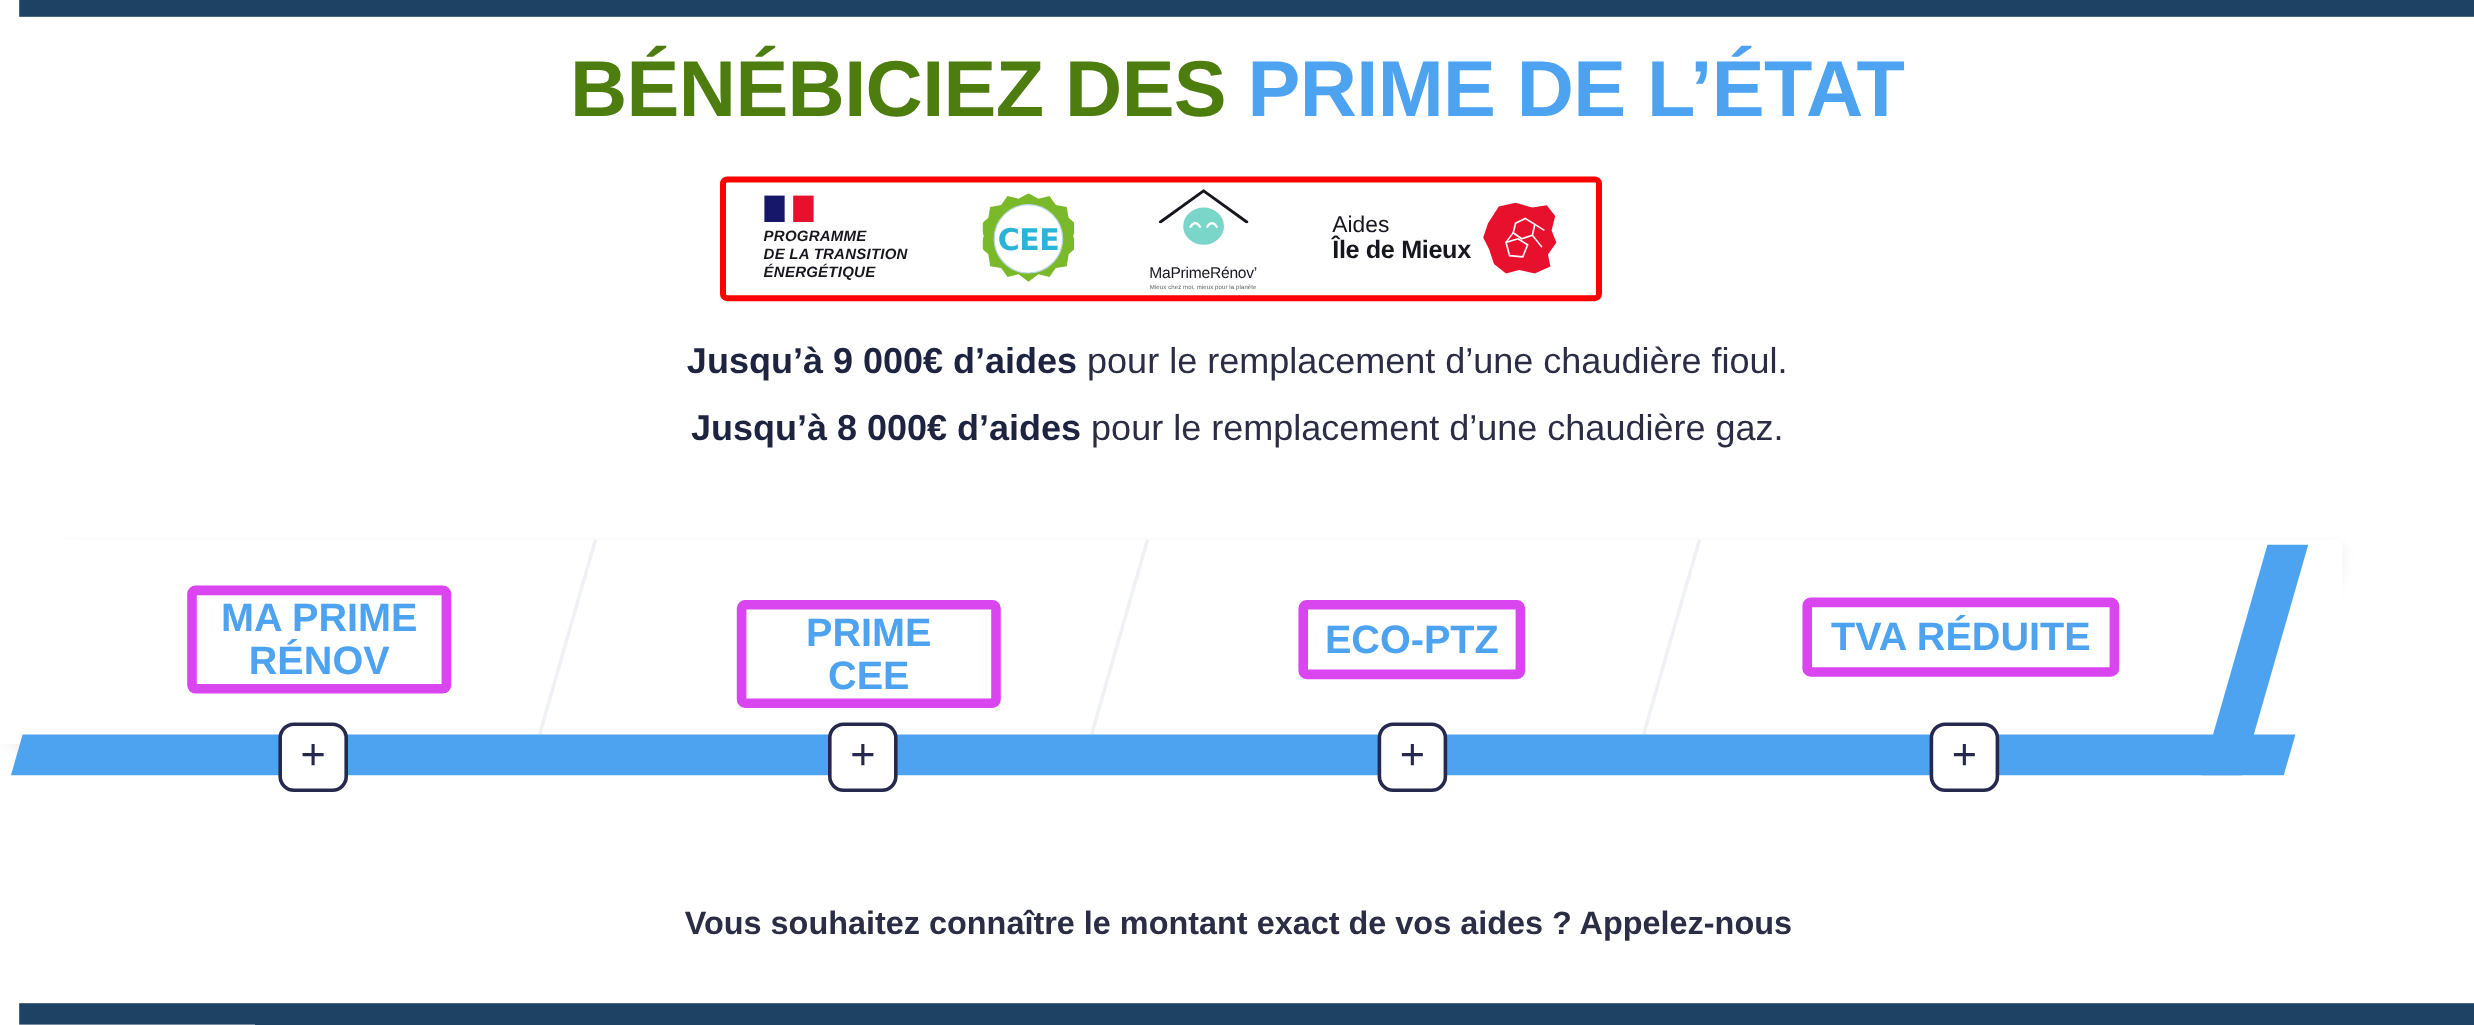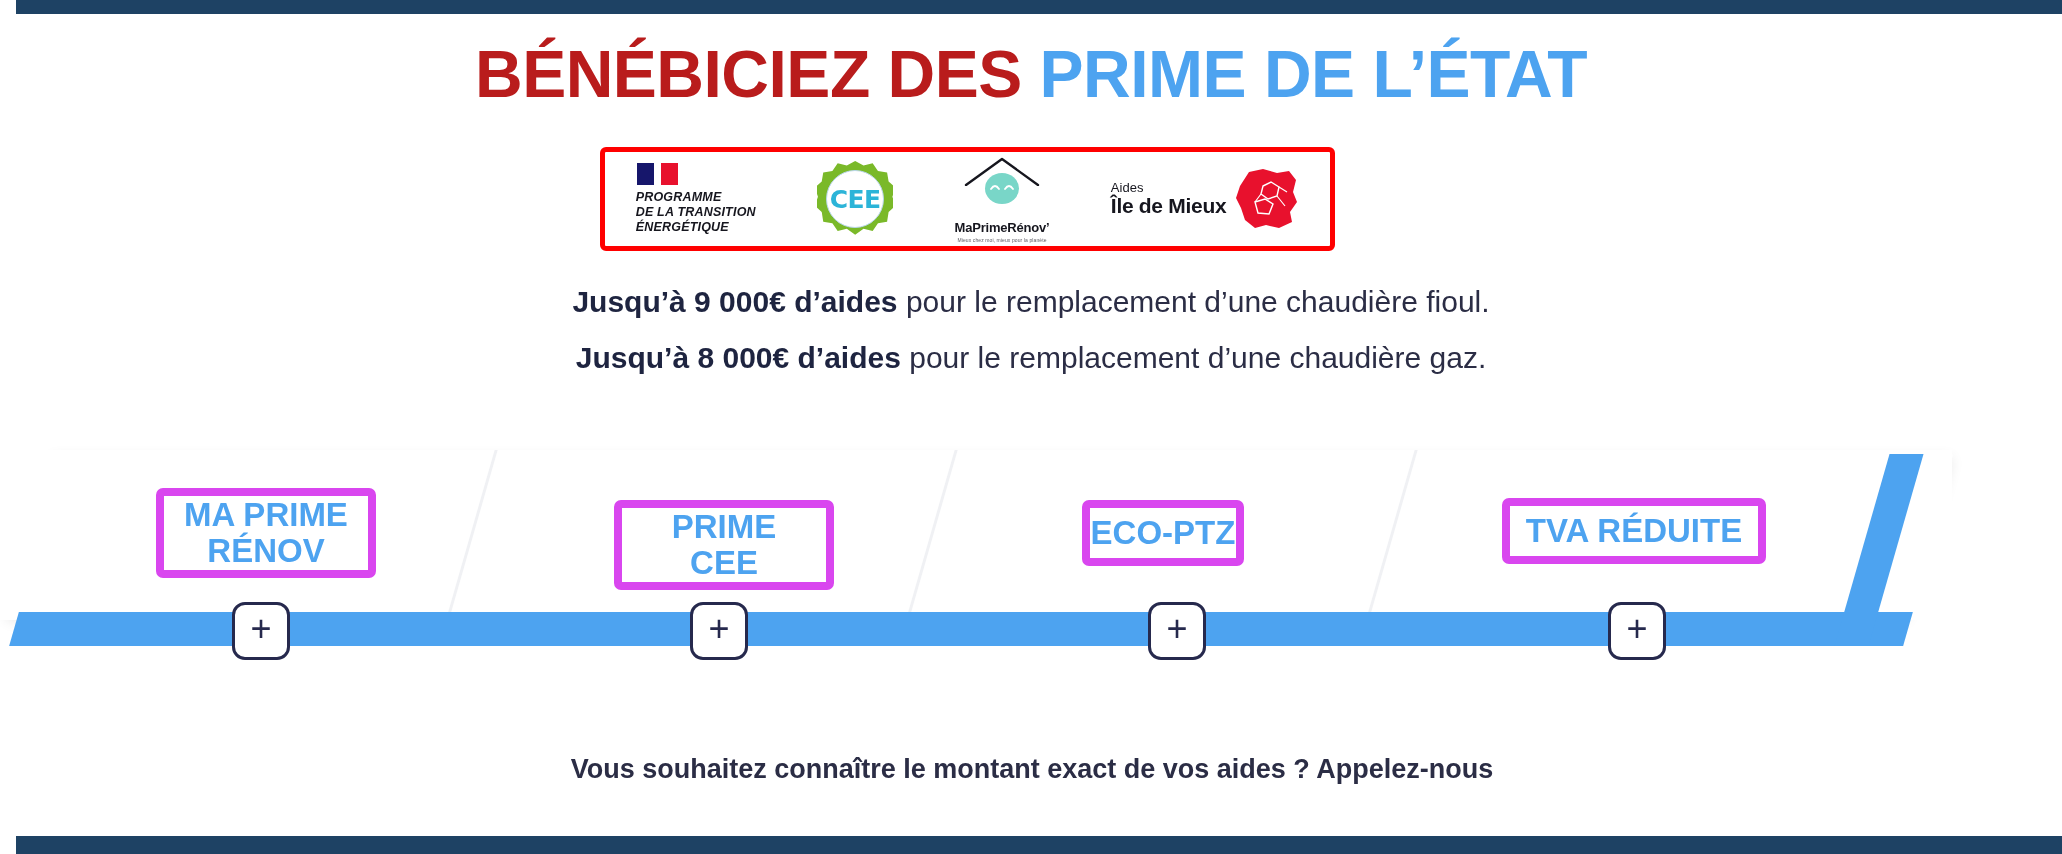--- a/index.html
+++ b/index.html
@@ -22,21 +22,21 @@
   }
 
   
   .headline {
     position: absolute; left: 0; top: 40px; width: 2062px;
     text-align: center;
     font-size: 66px; font-weight: 700; letter-spacing: -0.5px;
     line-height: 1.05;
     white-space: nowrap;
   }
-  .headline .dark { color: #b91c1c; }
+  .headline .dark { color: #4d7c0f; }
   .headline .blue { color: #4da3f0; }
 
   
   .logo-strip {
     position: absolute; left: 600px; top: 147px;
     width: 735px; height: 104px;
     border: 5px solid #ff0000; border-radius: 6px;
     background: #ffffff;
     display: flex; align-items: center; justify-content: space-around;
   }
@@ -84,31 +84,31 @@
   }
   .mpr-blob {
     position: absolute; left: 21px; top: 17px;
     width: 34px; height: 31px; border-radius: 50%;
     background: #79d6c8;
   }
   .mpr-eyes {
     position: absolute; left: 26px; top: 27px; width: 24px; height: 8px;
   }
   .mpr-name {
-    font-size: 13px; font-weight: 700; color: #16161e;
+    font-size: 13px; font-weight: 400; color: #16161e;
     letter-spacing: -0.2px; margin-top: 16px;
   }
   .mpr-tag {
     font-size: 5px; color: #5a5a62; margin-top: 2px; letter-spacing: 0.1px;
   }
 
   
   .idf-cell { flex-direction: row; gap: 7px; }
   .idf-text { text-align: left; }
-  .idf-aides { font-size: 13px; color: #16161e; line-height: 1.1; }
+  .idf-aides { font-size: 19px; color: #16161e; line-height: 1.1; }
   .idf-name {
     font-size: 21px; font-weight: 700; color: #16161e;
     line-height: 1.05; letter-spacing: -0.3px;
   }
   .idf-map { width: 66px; height: 62px; }
 
   
   .amount-line {
     position: absolute; width: 2062px; text-align: center;
     font-size: 30px; color: #2b2d45; white-space: nowrap;
@@ -155,21 +155,21 @@
   .badge {
     position: absolute;
     border: 8px solid #d946ef; border-radius: 7px;
     background: #ffffff;
     display: flex; align-items: center; justify-content: center;
     color: #4da3f0; font-weight: 700; text-align: center;
     line-height: 1.1; white-space: pre-line;
   }
   .badge-1 { left: 156px; top: 488px; width: 220px; height: 90px; font-size: 33px; }
   .badge-2 { left: 614px; top: 500px; width: 220px; height: 90px; font-size: 33px; }
-  .badge-3 { left: 1082px; top: 500px; width: 162px; height: 66px; font-size: 33px; }
+  .badge-3 { left: 1082px; top: 500px; width: 189px; height: 66px; font-size: 33px; }
   .badge-4 { left: 1502px; top: 498px; width: 264px; height: 66px; font-size: 33px; }
 
   
   .plus-btn {
     position: absolute; width: 58px; height: 58px;
     background: #ffffff; border: 3px solid #26294d; border-radius: 13px;
     display: flex; align-items: center; justify-content: center;
     font-size: 36px; font-weight: 400; color: #26294d;
     line-height: 1; padding-bottom: 4px;
   }

